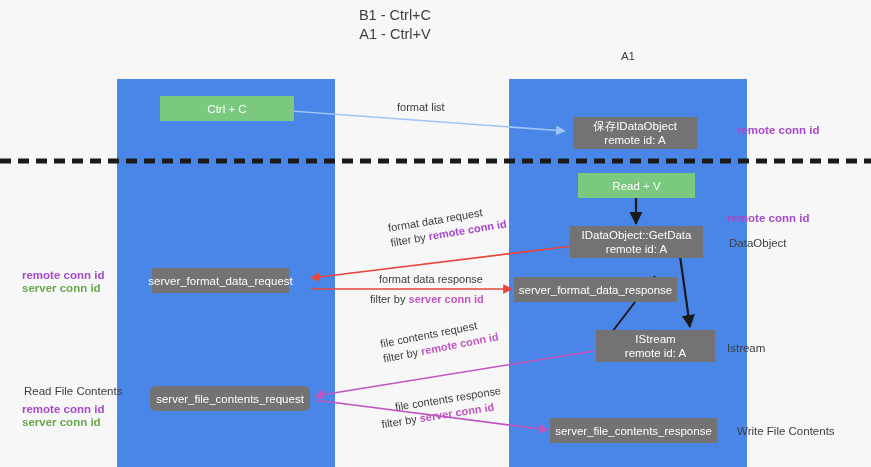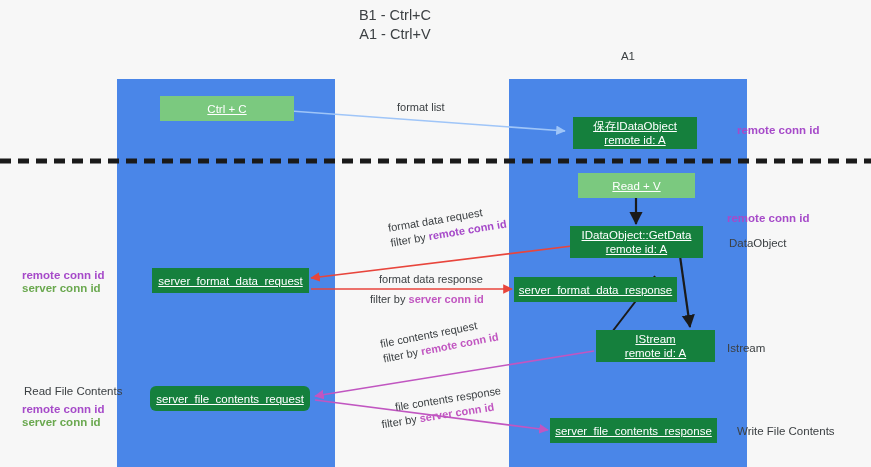--- a/index.html
+++ b/index.html
@@ -50,24 +50,23 @@
     box-sizing: border-box;
     display: flex;
     flex-direction: column;
     align-items: center;
     justify-content: center;
     text-align: center;
     color: #ffffff;
     font-size: 11.5px;
     line-height: 14px;
     padding: 2px 8px;
-    text-decoration: underline;
   }
   .node.green { background: #7bc97f; }
-  .node.orange { background: #15803d; }
+  .node.orange { background: #737373; }
   .node .l2 { display: block; }
 
   
   svg.overlay {
     position: absolute;
     left: 0;
     top: 0;
     width: 871px;
     height: 467px;
     pointer-events: none;
@@ -160,21 +159,21 @@
 
   <div class="node green" style="left:578px; top:173px; width:117px; height:25px;">
     <span>Read + V</span>
   </div>
 
   <div class="node orange" style="left:570px; top:226px; width:133px; height:32px;">
     <span>IDataObject::GetData</span>
     <span class="l2">remote id: A</span>
   </div>
 
-  <div class="node orange" style="left:152px; top:268px; width:157px; height:25px;">
+  <div class="node orange" style="left:152px; top:268px; width:137px; height:25px;">
     <span>server_format_data_request</span>
   </div>
 
   <div class="node orange" style="left:514px; top:277px; width:163px; height:25px;">
     <span>server_format_data_response</span>
   </div>
 
   <div class="node orange" style="left:596px; top:330px; width:119px; height:32px;">
     <span>IStream</span>
     <span class="l2">remote id: A</span>

